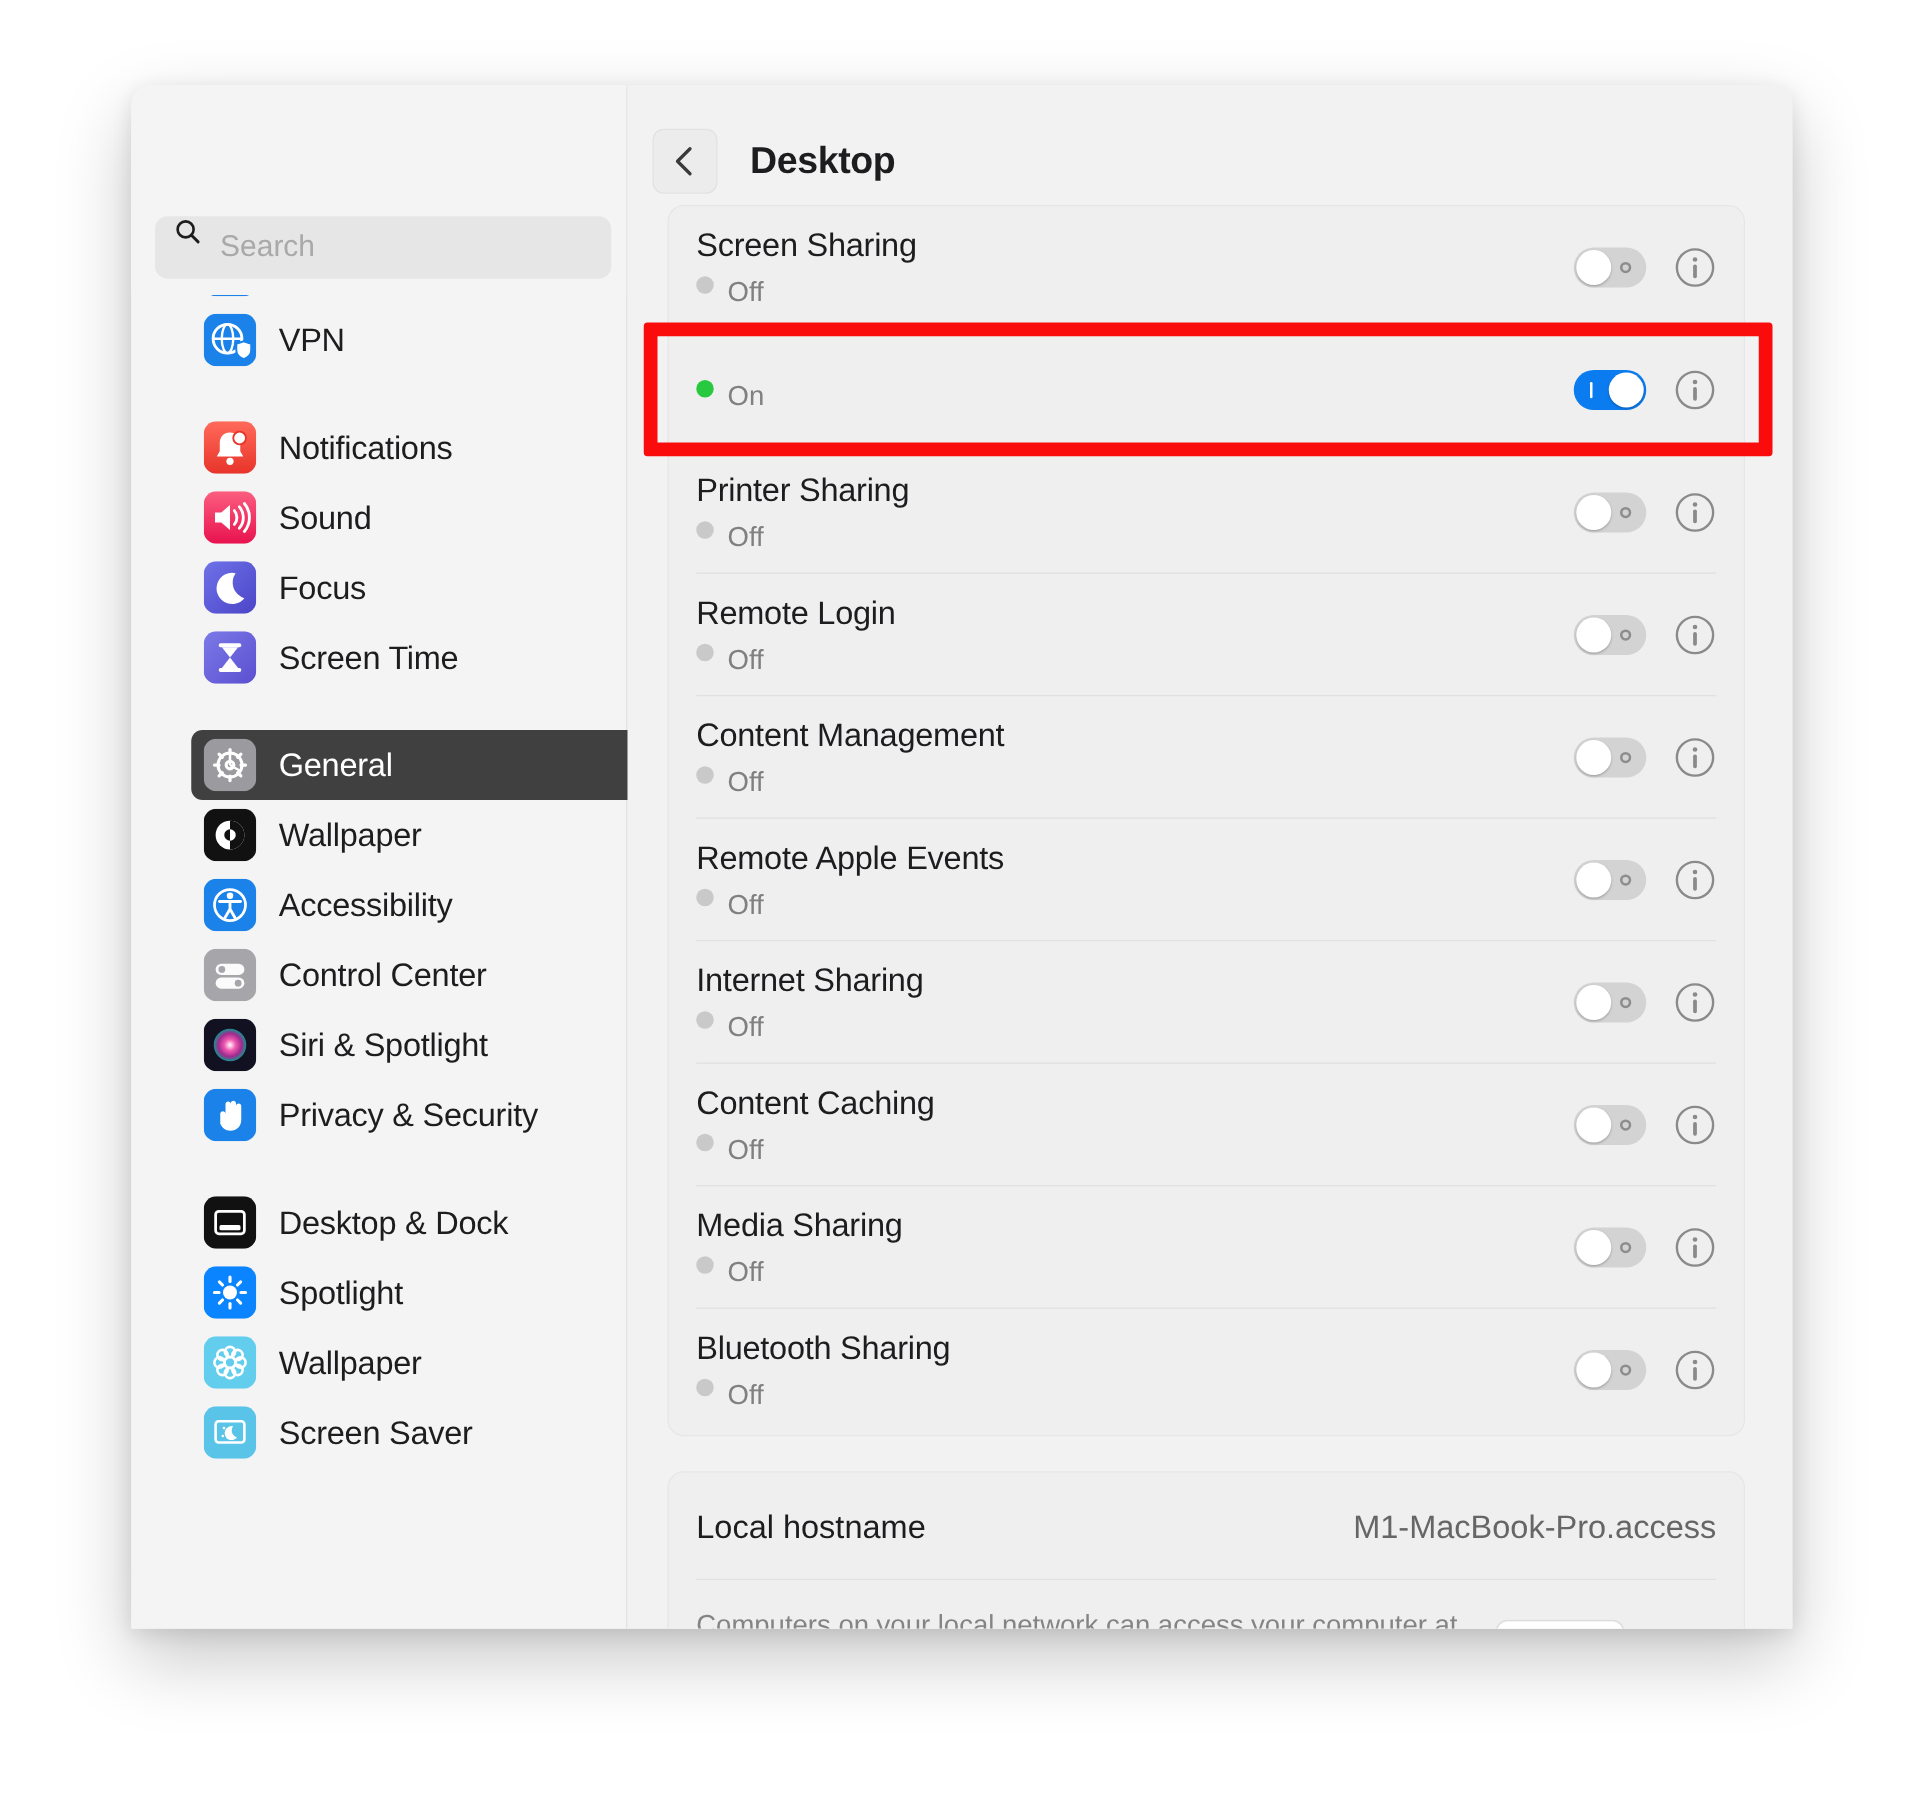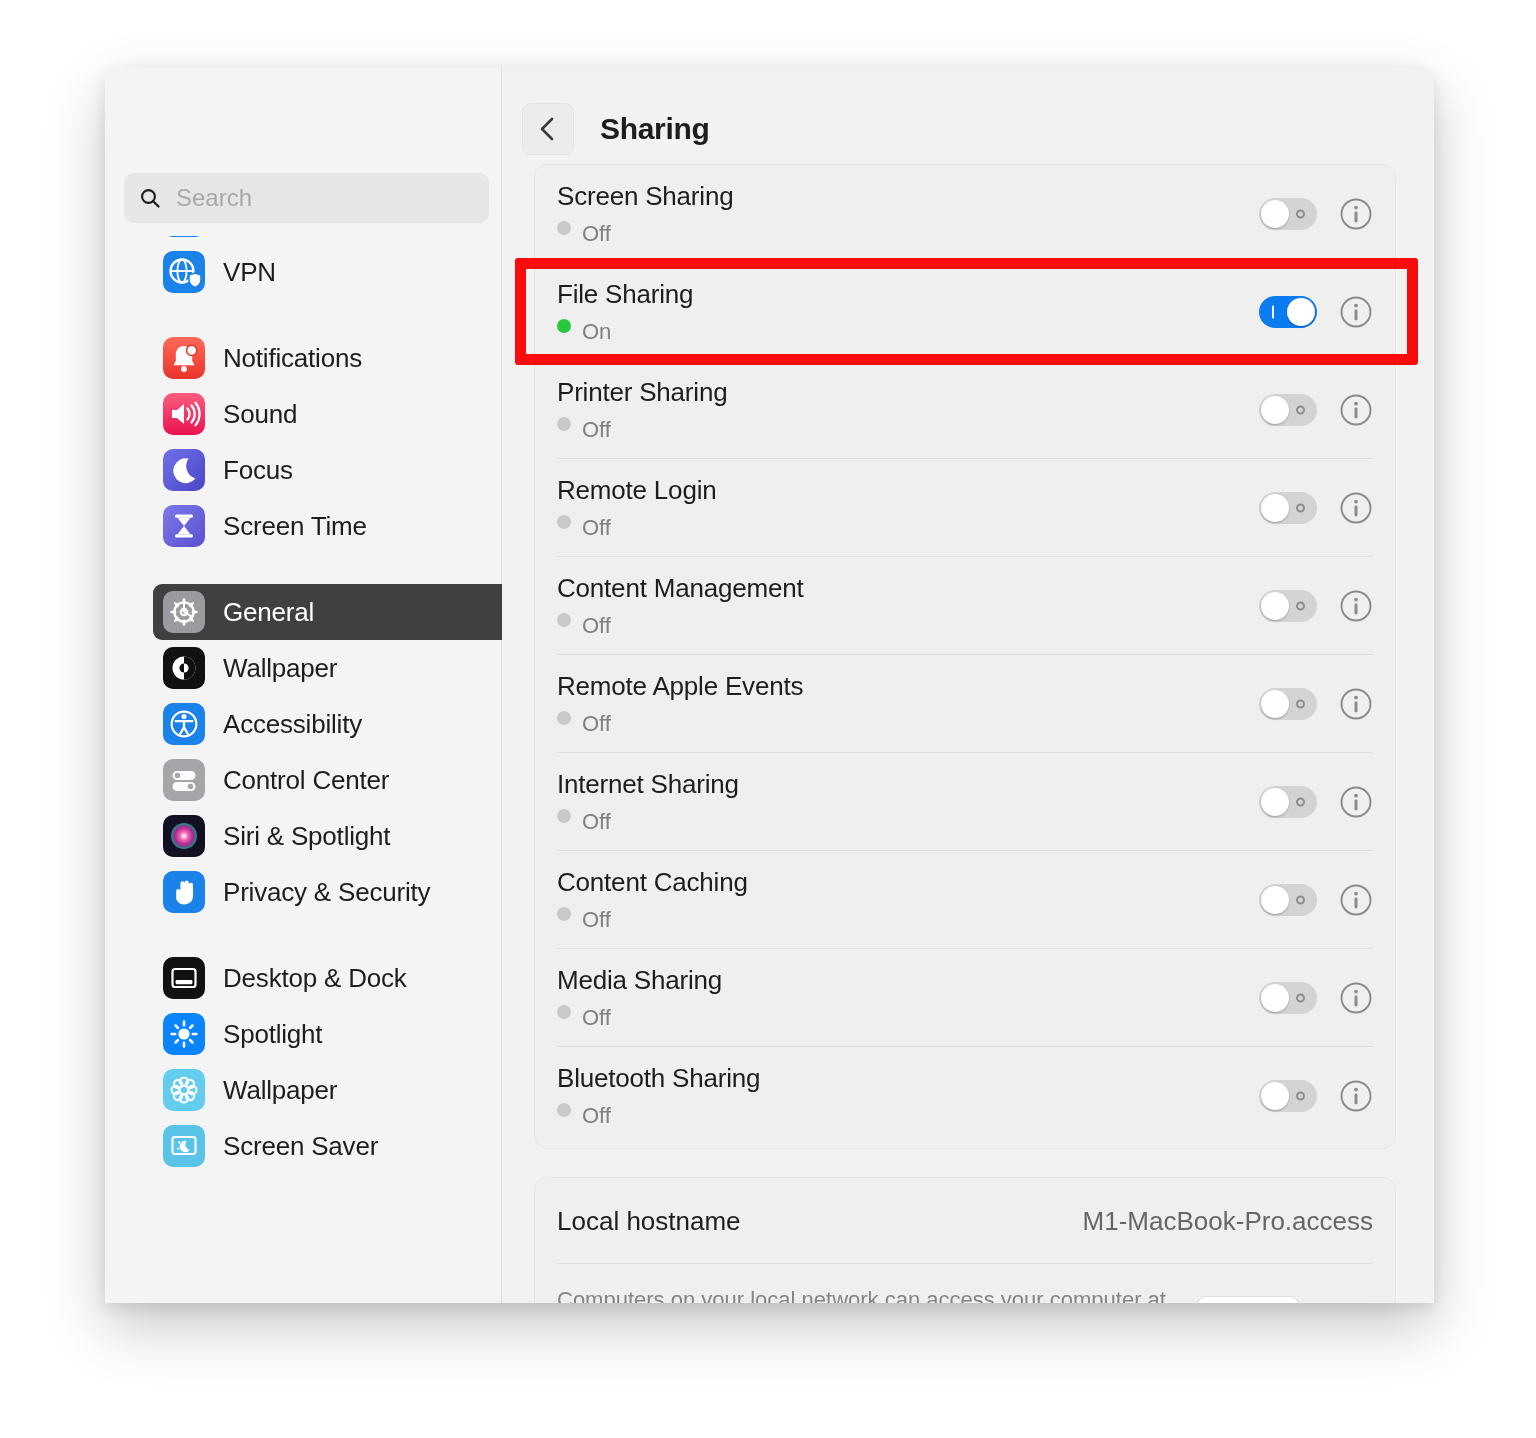--- a/index.html
+++ b/index.html
@@ -38,21 +38,21 @@
   .dot { width: 22px; height: 22px; border-radius: 50%; }
   .dot.red { background: #f2534c; }
   .dot.yellow { background: #f5b73d; }
   .dot.green { background: #23c43b; }
 
   .searchwrap {
     position: absolute; left: 19px; top: 105px;
     width: 365px; height: 50px;
     background: #e6e6e6;
     border-radius: 10px;
-    display: flex; align-items: center;
+    display: flex; 
     padding: 0 14px;
     z-index: 5;
   }
   .search-icon { width: 24px; height: 24px; flex: none; }
   .search-input {
     border: 0; background: transparent; outline: none;
     font-family: "Liberation Sans", sans-serif;
     font-size: 24px; color: #222;
     margin-left: 14px; width: 280px;
   }
@@ -452,21 +452,21 @@
     </div>
 
     <div class="main">
 
       <div class="topbar">
         <div class="backbtn">
           <svg width="22" height="28" viewBox="0 0 22 28">
             <polyline points="15,4 5,14 15,24" fill="none" stroke="#3a3a3a" stroke-width="2.6" stroke-linecap="round" stroke-linejoin="round"></polyline>
           </svg>
         </div>
-        <div class="page-title">Sharing</div>
+        <div class="page-title">Desktop</div>
       </div>
 
       <div class="card services" id="services-card">
           <div class="row">
             <div class="row-texts">
               <div class="row-title">Screen Sharing</div>
               <div class="row-status">
                 <span class="status-dot"></span>
                 <span class="status-text">Off</span>
               </div>
@@ -479,21 +479,20 @@
               <div class="infobtn"><svg width="34" height="34" viewBox="0 0 34 34">
                   <circle cx="17" cy="17" r="14.5" fill="none" stroke="#8a8a8a" stroke-width="1.9"></circle>
                   <circle cx="17" cy="10.6" r="1.85" fill="#8a8a8a"></circle>
                   <rect x="15.5" y="14.5" width="3" height="11" rx="1.4" fill="#8a8a8a"></rect>
                 </svg></div>
             </div>
             <div class="sep"></div>
           </div>
           <div class="row">
             <div class="row-texts">
-              <div class="row-title">File Sharing</div>
               <div class="row-status">
                 <span class="status-dot on"></span>
                 <span class="status-text">On</span>
               </div>
             </div>
             <div class="row-ctrls">
               <div class="toggle on">
                 <span class="mark"></span>
                 <span class="knob"></span>
               </div>

